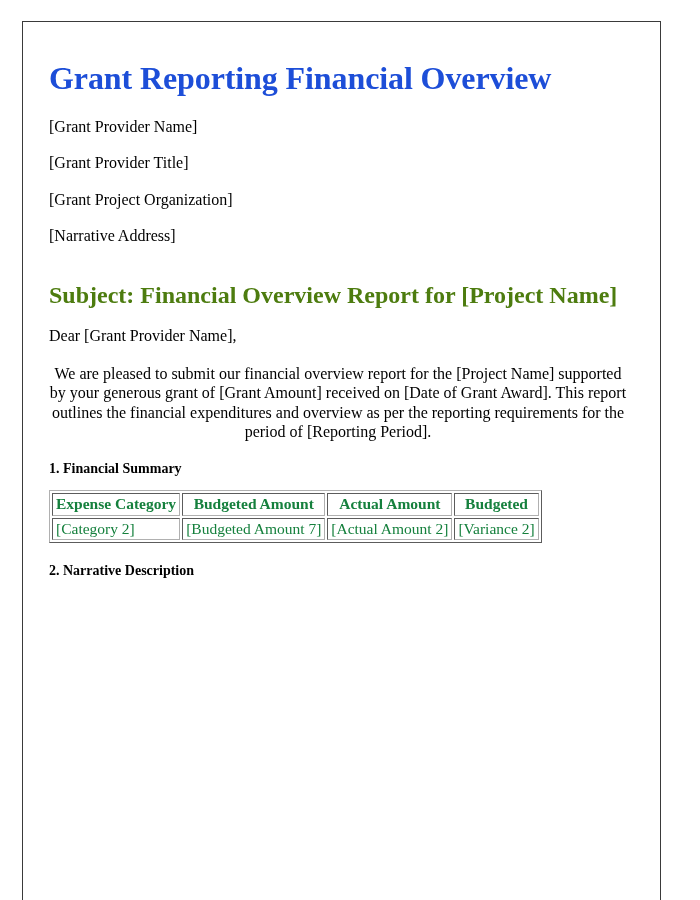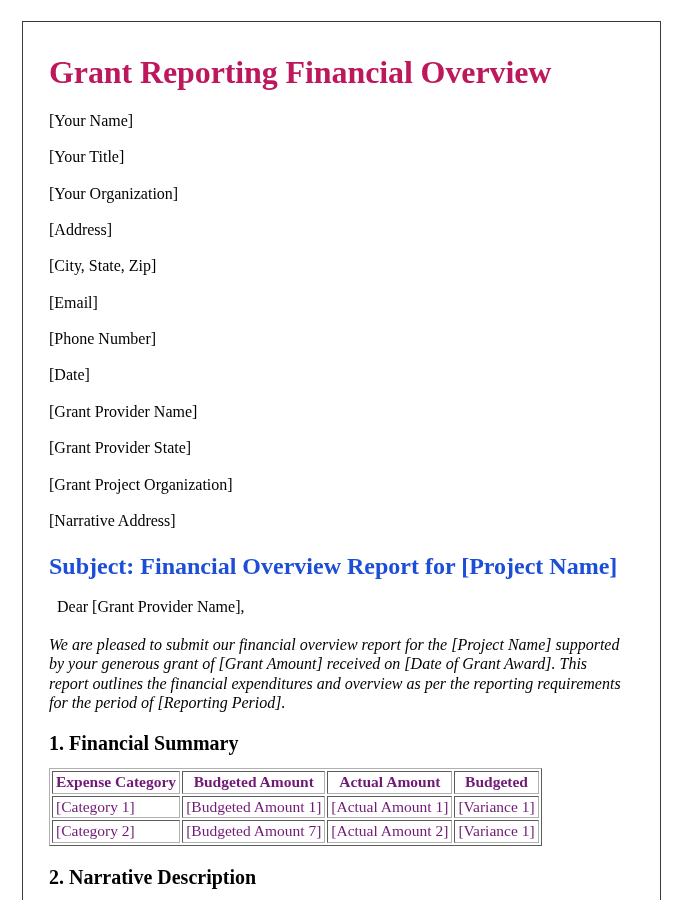--- a/index.html
+++ b/index.html
@@ -25,72 +25,71 @@
     border-bottom: none;
     background: #ffffff;
     padding: 26px 27px 0 26px;
     overflow: hidden;
   }
 
   .doc-title {
     font-size: 32px;
     font-weight: bold;
     line-height: 1.15;
-    margin: 6px 0 21px 0;
-    color: #be185d;
+    margin: 12px 0 21px 0;
+    color: #1d4ed8;
     letter-spacing: -0.1px;
   }
 
   .line {
     font-size: 16px;
     line-height: 1.18;
     margin: 0 0 17.5px 0;
     color: #000;
   }
 
   .subject-heading {
     font-size: 24px;
     font-weight: bold;
     line-height: 1.15;
-    margin: 22px 0 18px 0;
-    color: #1d4ed8;
+    margin: 36px 0 18px 0;
+    color: #4d7c0f;
   }
 
   .salutation {
     font-size: 16px;
     line-height: 1.18;
-    margin: 0 0 18px 8px;
+    margin: 0 0 18px 0;
     color: #000;
   }
 
   .body-para {
     font-size: 16px;
     line-height: 1.2;
     margin: 8px 0 17px 0;
     color: #000;
-    text-align: left;
+    text-align: center;
     width: 578px;
-    font-style: italic;
   }
 
   .section-heading {
-    font-size: 20px;
+    font-size: 14px;
     font-weight: bold;
     line-height: 1.15;
     margin: 20px 0 13px 0;
     color: #000;
   }
 
   table.summary {
     border-collapse: separate;
     border-spacing: 2px;
     border: 1px outset #b0b0b0;
     margin: 0 0 6px 0;
     font-size: 15.5px;
-    color: #701a75;
+    color: #15803d;
     background: #ffffff;
   }
   table.summary th,
   table.summary td {
     border: 1px inset #b0b0b0;
     padding: 1px 3px;
     line-height: 1.2;
     white-space: nowrap;
   }
   table.summary th {
@@ -102,34 +101,24 @@
     text-align: left;
   }
 </style>
 </head>
 <body>
 
 <div class="page">
 
   <h1 class="doc-title">Grant Reporting Financial Overview</h1>
 
-  <div>
-    <p class="line">[Your Name]</p>
-    <p class="line">[Your Title]</p>
-    <p class="line">[Your Organization]</p>
-    <p class="line">[Address]</p>
-    <p class="line">[City, State, Zip]</p>
-    <p class="line">[Email]</p>
-    <p class="line">[Phone Number]</p>
-    <p class="line">[Date]</p>
-  </div>
 
   <div>
     <p class="line">[Grant Provider Name]</p>
-    <p class="line">[Grant Provider State]</p>
+    <p class="line">[Grant Provider Title]</p>
     <p class="line">[Grant Project Organization]</p>
     <p class="line">[Narrative Address]</p>
   </div>
 
   <h2 class="subject-heading">Subject: Financial Overview Report for [Project Name]</h2>
 
   <p class="salutation">Dear [Grant Provider Name],</p>
 
   <p class="body-para">We are pleased to submit our financial overview report for the [Project Name] supported by your generous grant of [Grant Amount] received on [Date of Grant Award]. This report outlines the financial expenditures and overview as per the reporting requirements for the period of [Reporting Period].</p>
 
@@ -139,29 +128,23 @@
     <thead>
       <tr>
         <th>Expense Category</th>
         <th>Budgeted Amount</th>
         <th>Actual Amount</th>
         <th>Budgeted</th>
       </tr>
     </thead>
     <tbody>
       <tr>
-        <td>[Category 1]</td>
-        <td>[Budgeted Amount 1]</td>
-        <td>[Actual Amount 1]</td>
-        <td>[Variance 1]</td>
-      </tr>
-      <tr>
         <td>[Category 2]</td>
         <td>[Budgeted Amount 7]</td>
         <td>[Actual Amount 2]</td>
-        <td>[Variance 1]</td>
+        <td>[Variance 2]</td>
       </tr>
     </tbody>
   </table>
 
   <h3 class="section-heading">2. Narrative Description</h3>
 
 </div>
 
 </body></html>

